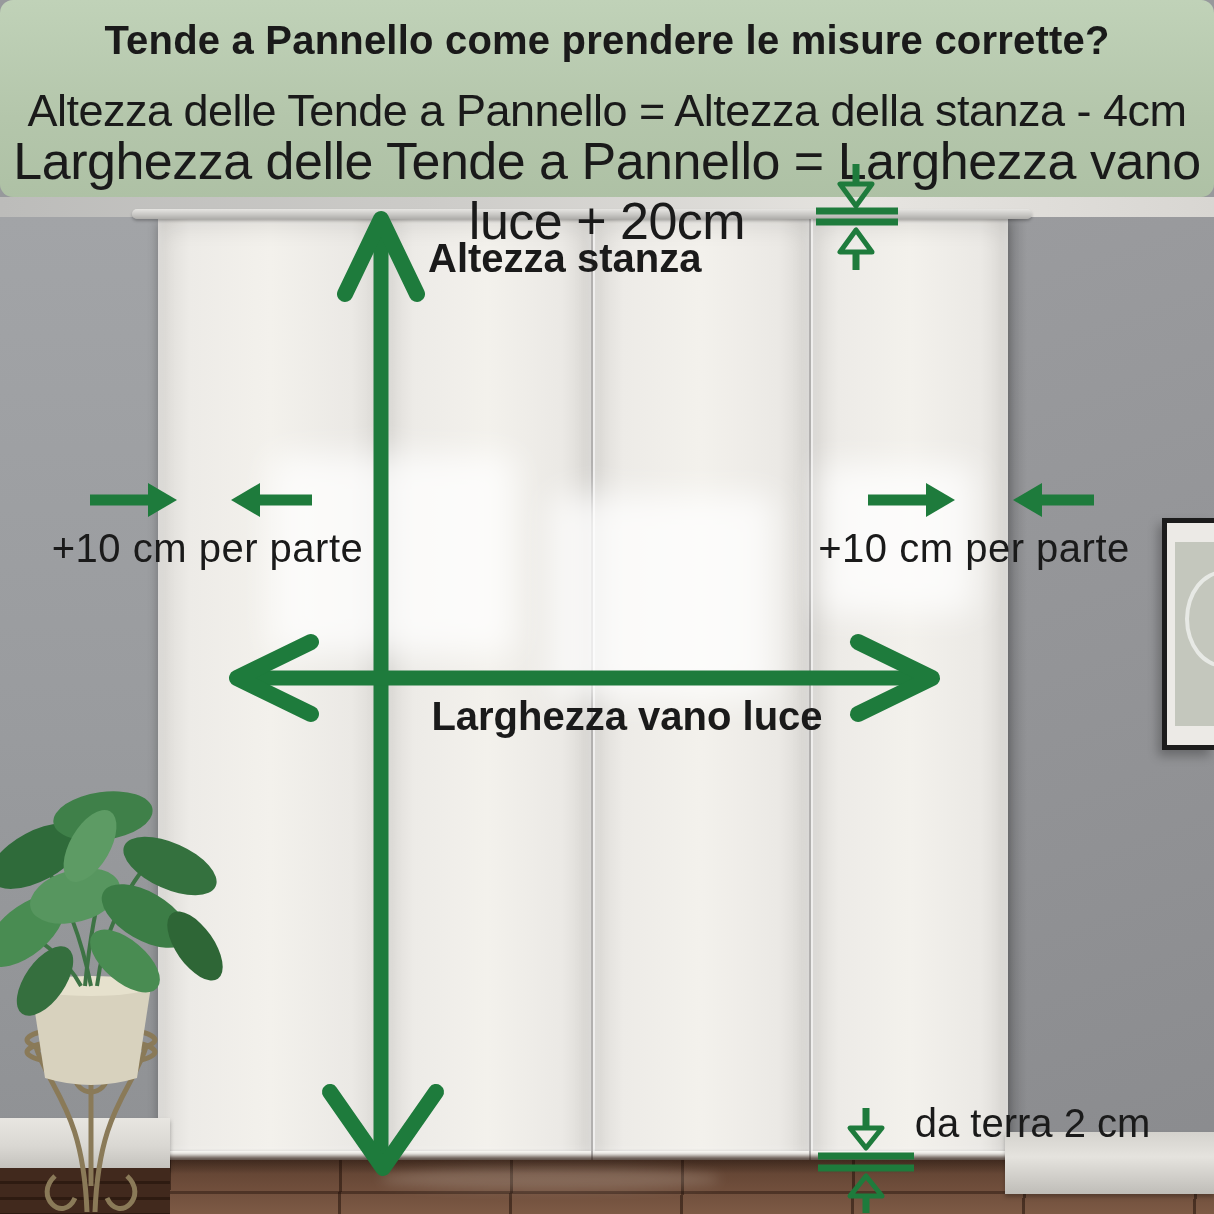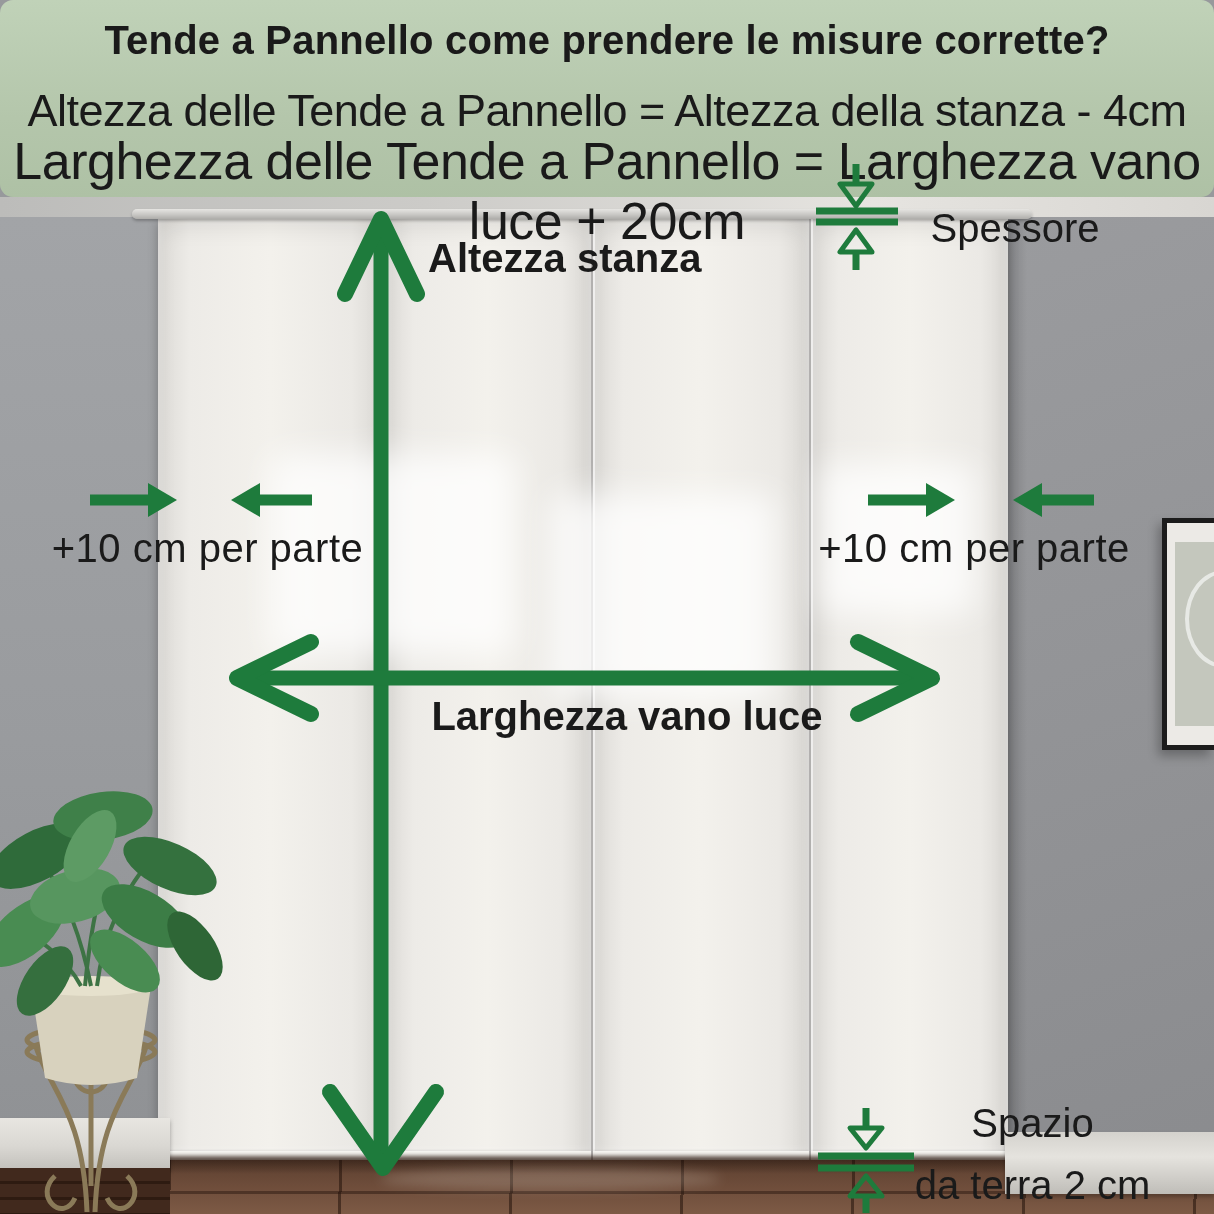--- a/index.html
+++ b/index.html
@@ -211,24 +211,22 @@
       <polygon class="gs" stroke-width="5" points="850,1196 882,1196 866,1176"></polygon>
       <path class="gs" stroke-width="7" d="M866,1196 L866,1213"></path>
     </g>
   </svg>
 
   <div class="label bold lbl-larghezza">Larghezza vano luce</div>
   <div class="label bold lbl-altezza">Altezza stanza</div>
   <div class="label lbl-plus10-left">+10 cm per parte</div>
   <div class="label lbl-plus10-right">+10 cm per parte</div>
   <div class="label lbl-spessore">
-    <div>Spessore</div>
   </div>
   <div class="label lbl-spazio">
-    <div>Spazio</div>
     <div>da terra 2 cm</div>
   </div>
 
   <div class="abs header">
     <div class="title">Tende a Pannello come prendere le misure corrette?</div>
     <div class="formula1">Altezza delle Tende a Pannello = Altezza della stanza - 4cm</div>
     <div class="formula2">Larghezza delle Tende a Pannello = Larghezza vano luce + 20cm</div>
   </div>
 
 </div>

